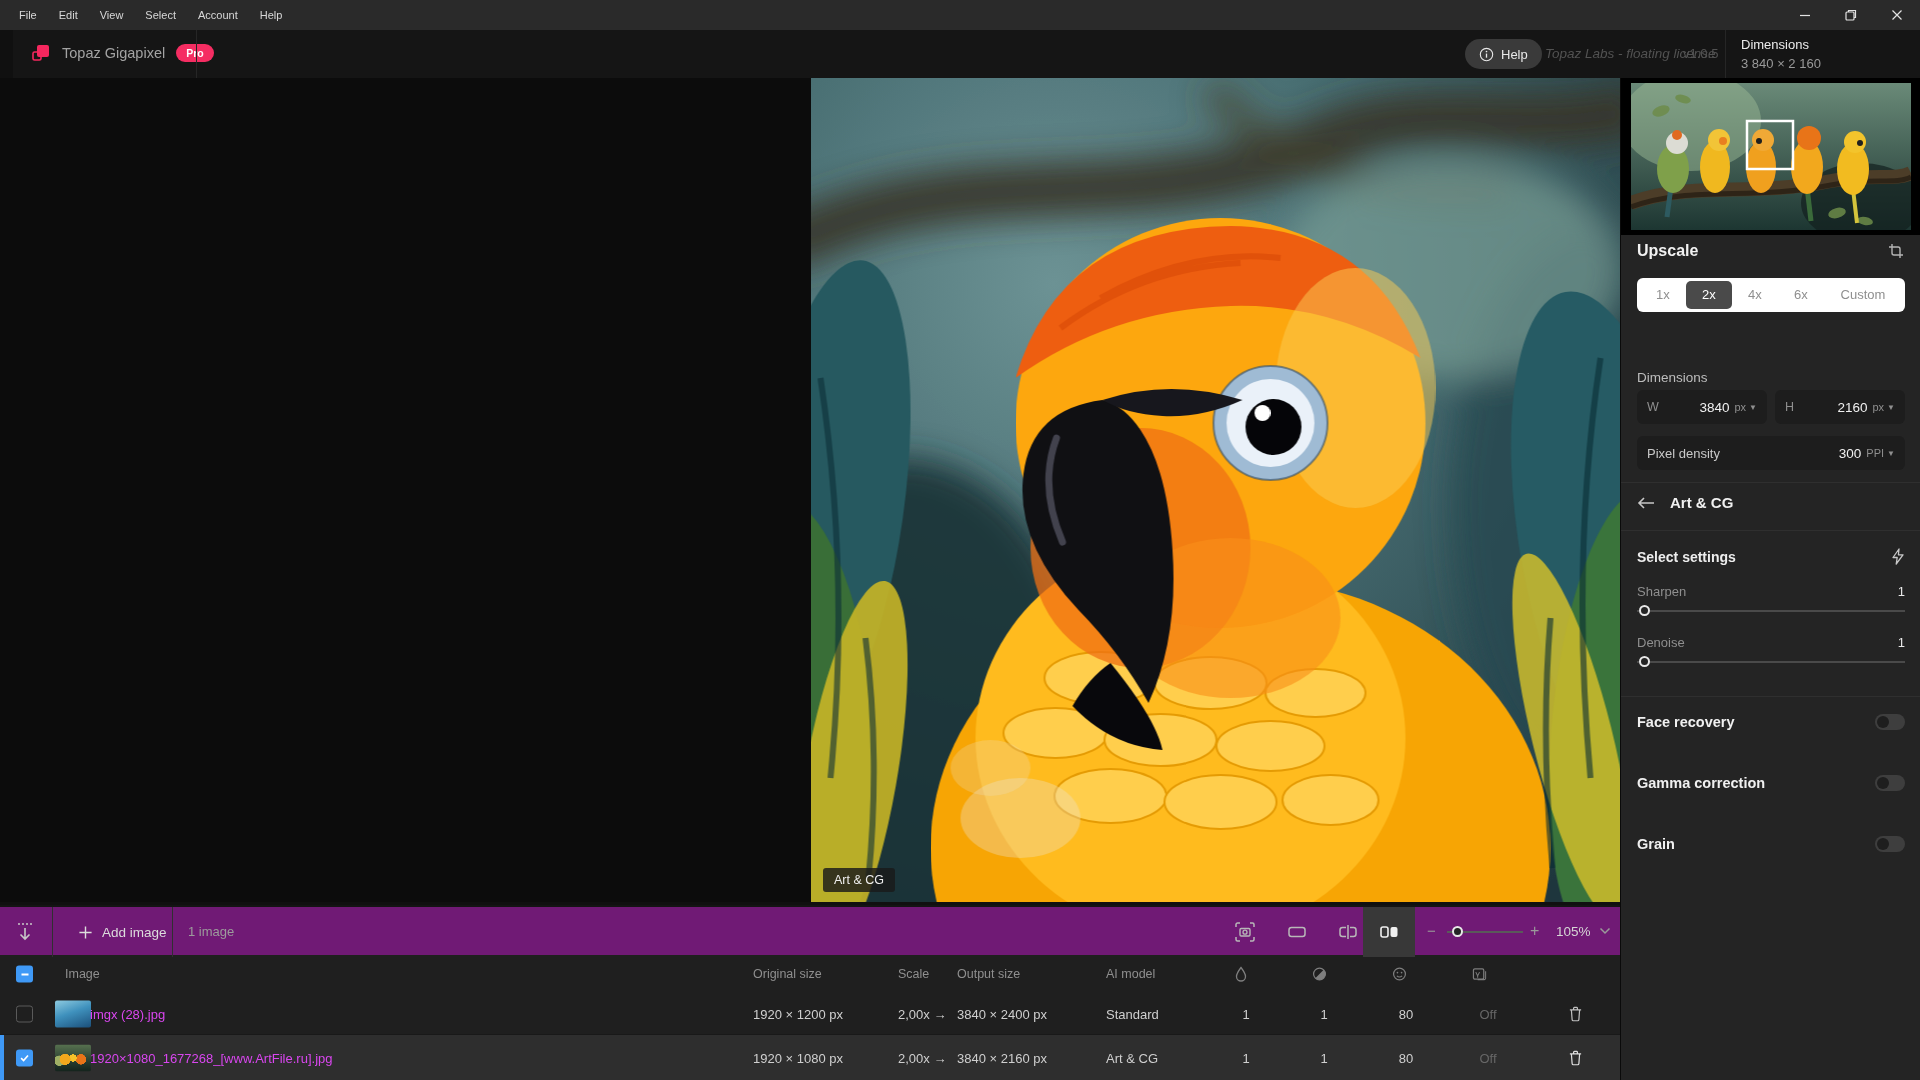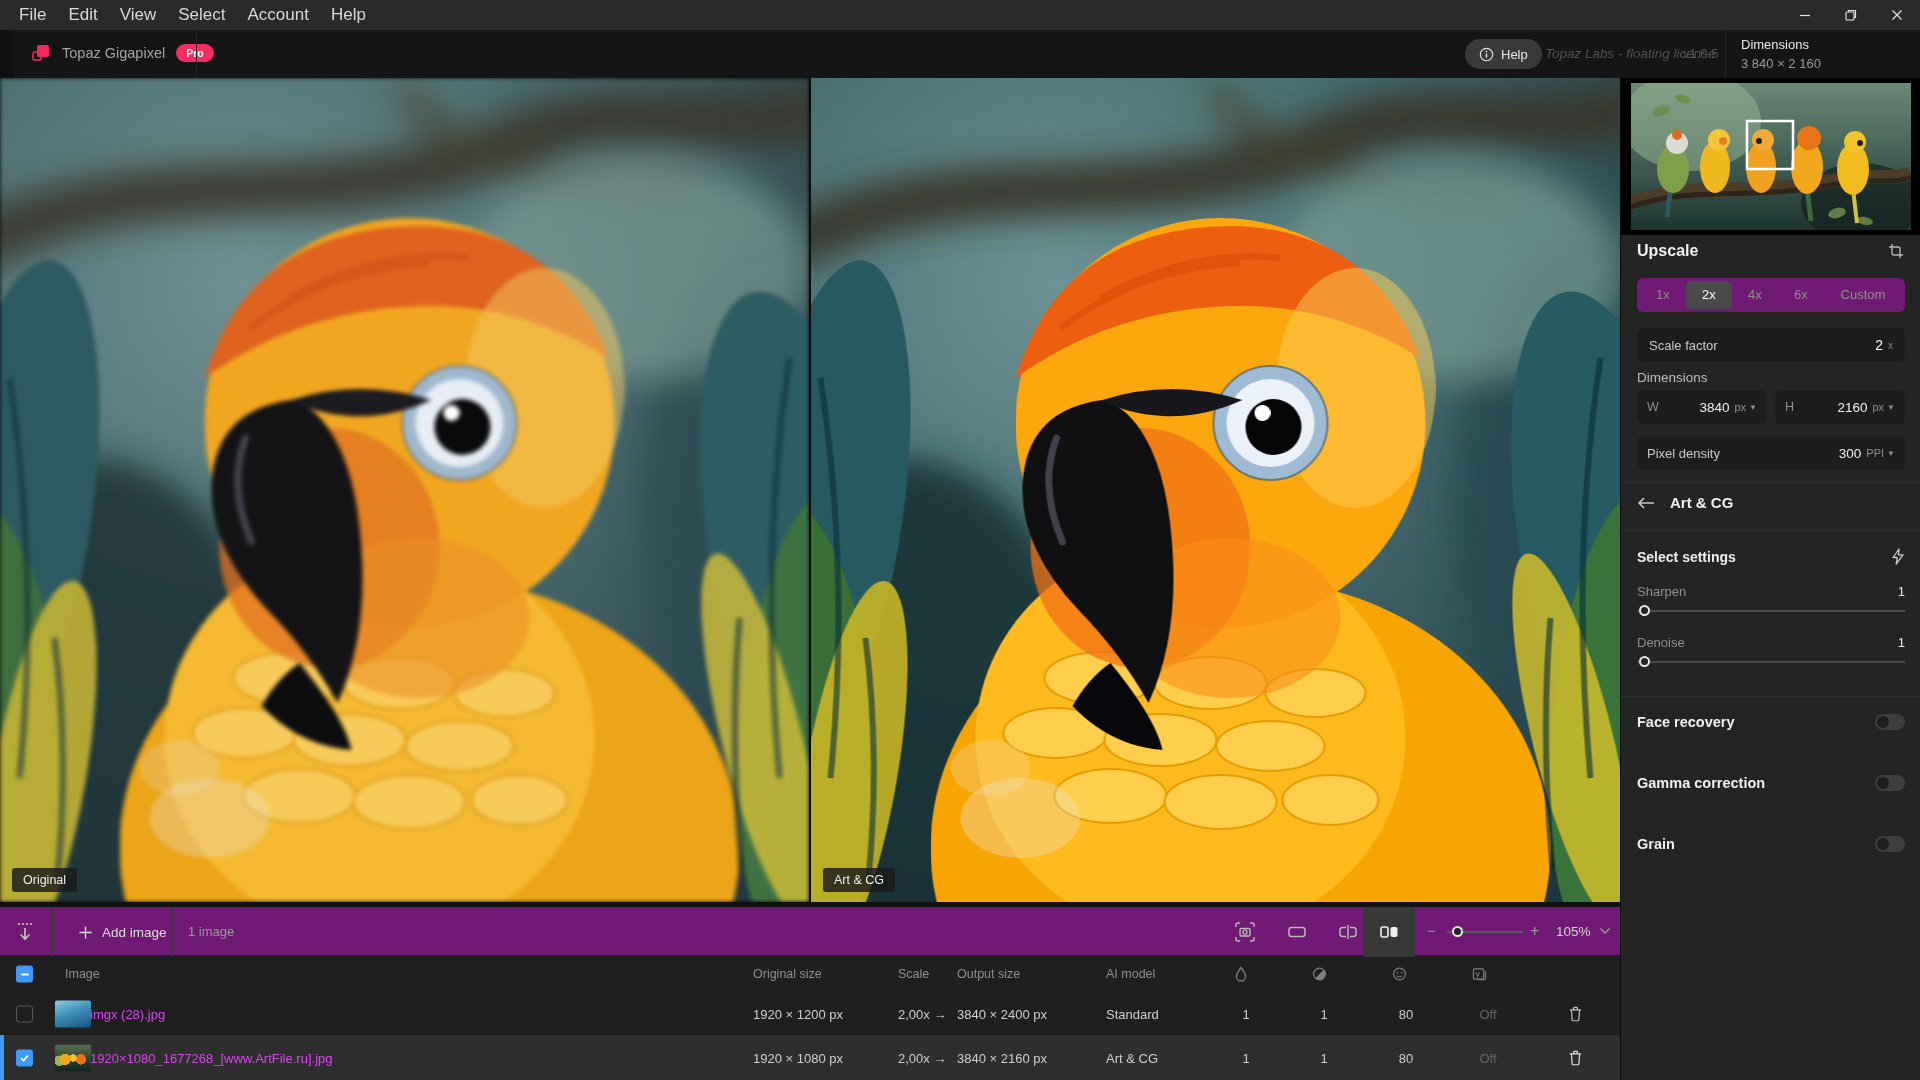--- a/index.html
+++ b/index.html
@@ -7,21 +7,21 @@
   body {
     position:relative; overflow:hidden;
     background:#101010; color:#ddd;
     font-family:"Liberation Sans", sans-serif;
   }
   svg { display:block; }
 
   
   .menubar { position:absolute; left:0; top:0; width:1920px; height:30px; background:#2a2a2a; display:flex; align-items:center; z-index:6; }
   .menu-items { display:flex; padding-left:8px; }
-  .menu-item { padding:0 11px; font-size:17px; color:#d8d8d8; line-height:30px; }
+  .menu-item { padding:0 11px; font-size:11px; color:#d8d8d8; line-height:30px; }
   .win-controls { margin-left:auto; display:flex; height:30px; }
   .win-btn { width:46px; display:flex; align-items:center; justify-content:center; color:#e3e3e3; }
 
   
   .titlebar { position:absolute; left:13px; top:30px; width:1920px; height:48px; background:#151515; z-index:5; }
   .logo-wrap { position:absolute; left:18px; top:13px; display:flex; align-items:center; gap:11px; }
   .app-name { color:#a3a3a3; font-size:14.5px; }
   .pro-badge { background:#f52d62; color:#fff; font-size:10.5px; font-weight:bold; padding:3px 10px; border-radius:10px; }
   .tb-sep { position:absolute; top:0; width:1px; height:48px; background:#262626; }
   .help-pill { position:absolute; left:1452px; top:9px; height:30px; background:#3a3a3a; border-radius:15px; display:flex; align-items:center; gap:7px; padding:0 14px; color:#e8e8e8; font-size:13px; }
@@ -39,21 +39,21 @@
   .panel svg.art { width:100%; height:100%; }
   .panel-left svg.art { filter:blur(2px) saturate(.97); }
   .panel-right svg.art { filter:saturate(1.07) contrast(1.04); }
   .img-badge { position:absolute; left:12px; bottom:10px; background:rgba(26,26,26,.82); color:#efefef; font-size:12.5px; padding:5px 11px; border-radius:3px; }
 
   
   .sidebar { position:absolute; left:1620px; top:78px; width:300px; height:1002px; background:#242424; border-left:1px solid #0a0a0a; z-index:4; }
   .nav-thumb { position:absolute; left:0; top:0; width:300px; height:157px; background:#000; display:flex; justify-content:center; align-items:center; }
   .sb-title { position:absolute; left:16px; top:164px; font-size:16px; font-weight:bold; color:#f2f2f2; }
   .crop-btn { position:absolute; right:16px; top:165px; }
-  .scale-row { position:absolute; left:16px; top:200px; width:268px; height:34px; background:#701a75; border-radius:6px; display:flex; align-items:center; padding:3px; }
+  .scale-row { position:absolute; left:16px; top:200px; width:268px; height:34px; background:#ffffff; border-radius:6px; display:flex; align-items:center; padding:3px; }
   .scale-btn { flex:1; text-align:center; font-size:13px; color:#8f8f8f; line-height:28px; border-radius:5px; }
   .scale-btn.wide { flex:1.7; }
   .scale-btn.active { background:#4a4a4a; color:#fff; }
   .sf-row { position:absolute; left:16px; top:250px; width:268px; height:34px; background:#1d1d1d; border-radius:6px; display:flex; align-items:center; padding:0 12px; }
   .sf-label { color:#c9c9c9; font-size:13px; }
   .sf-val { margin-left:auto; color:#fafafa; font-size:14px; }
   .sf-unit { color:#8a8a8a; font-size:10px; margin-left:5px; }
   .dim-label { position:absolute; left:16px; top:292px; color:#bdbdbd; font-size:13.5px; }
   .wh-row { position:absolute; left:16px; top:312px; width:268px; display:flex; gap:8px; }
   .dim-box { flex:1; height:34px; background:#1d1d1d; border-radius:6px; display:flex; align-items:center; padding:0 10px; font-size:12.5px; }
@@ -288,26 +288,20 @@
   <span class="license">Topaz Labs - floating license</span>
   <span class="version">v1.0.5</span>
   <div class="tb-sep" style="left:1712px"></div>
   <div class="dims-block">
     <div class="dims-label">Dimensions</div>
     <div class="dims-value">3 840 × 2 160</div>
   </div>
 </div>
 
 <div class="viewer">
-  <div class="panel panel-left">
-    <svg class="art">
-        <use href="#parrot"></use>
-      </svg>
-    <div class="img-badge">Original</div>
-  </div>
   <div class="panel panel-right">
     <svg class="art">
         <use href="#parrot"></use>
       </svg>
     <div class="img-badge">Art &amp; CG</div>
   </div>
 </div>
 
 <div class="sidebar">
   <div class="nav-thumb">
@@ -325,25 +319,20 @@
   </div>
 
   <div class="scale-row">
     <div class="scale-btn">1x</div>
     <div class="scale-btn active">2x</div>
     <div class="scale-btn">4x</div>
     <div class="scale-btn">6x</div>
     <div class="scale-btn wide">Custom</div>
   </div>
 
-  <div class="sf-row">
-    <span class="sf-label">Scale factor</span>
-    <span class="sf-val">2</span>
-    <span class="sf-unit">x</span>
-  </div>
 
   <div class="dim-label">Dimensions</div>
   <div class="wh-row">
     <div class="dim-box">
       <span class="lbl">W</span>
       <span class="val">3840</span>
       <span class="unit">px</span>
       <span class="dd">▼</span>
     </div>
     <div class="dim-box">

